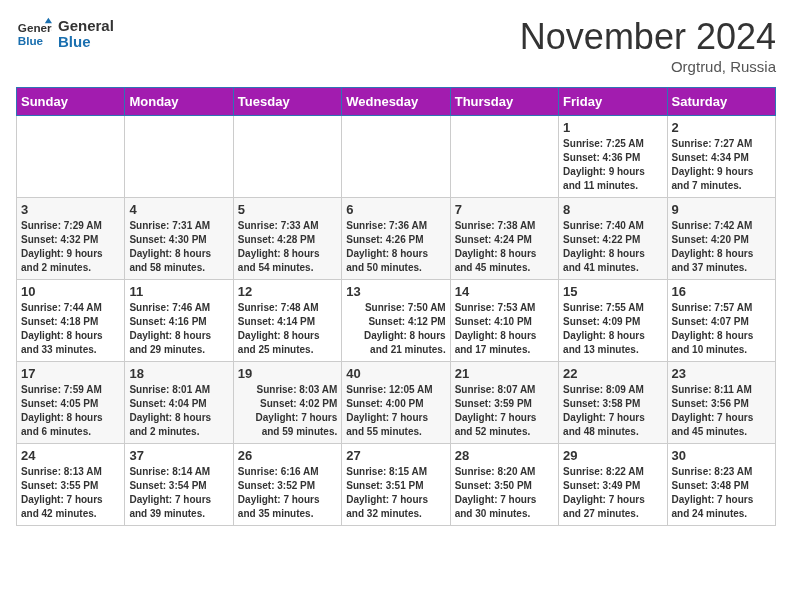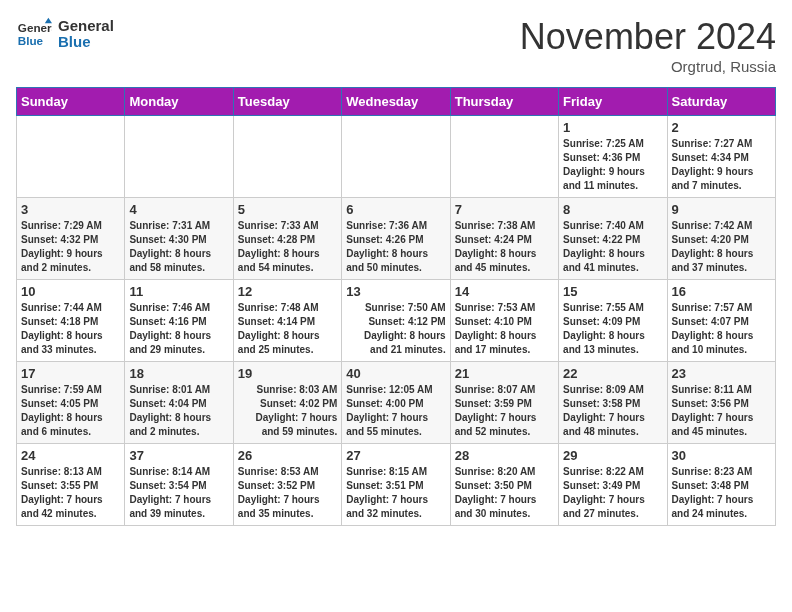--- a/index.html
+++ b/index.html
@@ -297,21 +297,21 @@
         </td>
         <td>
           <span class="day-num">37</span>
           <div class="day-info" style="white-space: pre-line;">Sunrise: 8:14 AM
 Sunset: 3:54 PM
 Daylight: 7 hours
 and 39 minutes.</div>
         </td>
         <td>
           <span class="day-num">26</span>
-          <div class="day-info" style="white-space: pre-line;">Sunrise: 8:53 AM
+          <div class="day-info" style="white-space: pre-line;">Sunrise: 6:16 AM
 Sunset: 3:52 PM
 Daylight: 7 hours
 and 35 minutes.</div>
         </td>
         <td>
           <span class="day-num">27</span>
           <div class="day-info" style="white-space: pre-line;">Sunrise: 8:15 AM
 Sunset: 3:51 PM
 Daylight: 7 hours
 and 32 minutes.</div>

